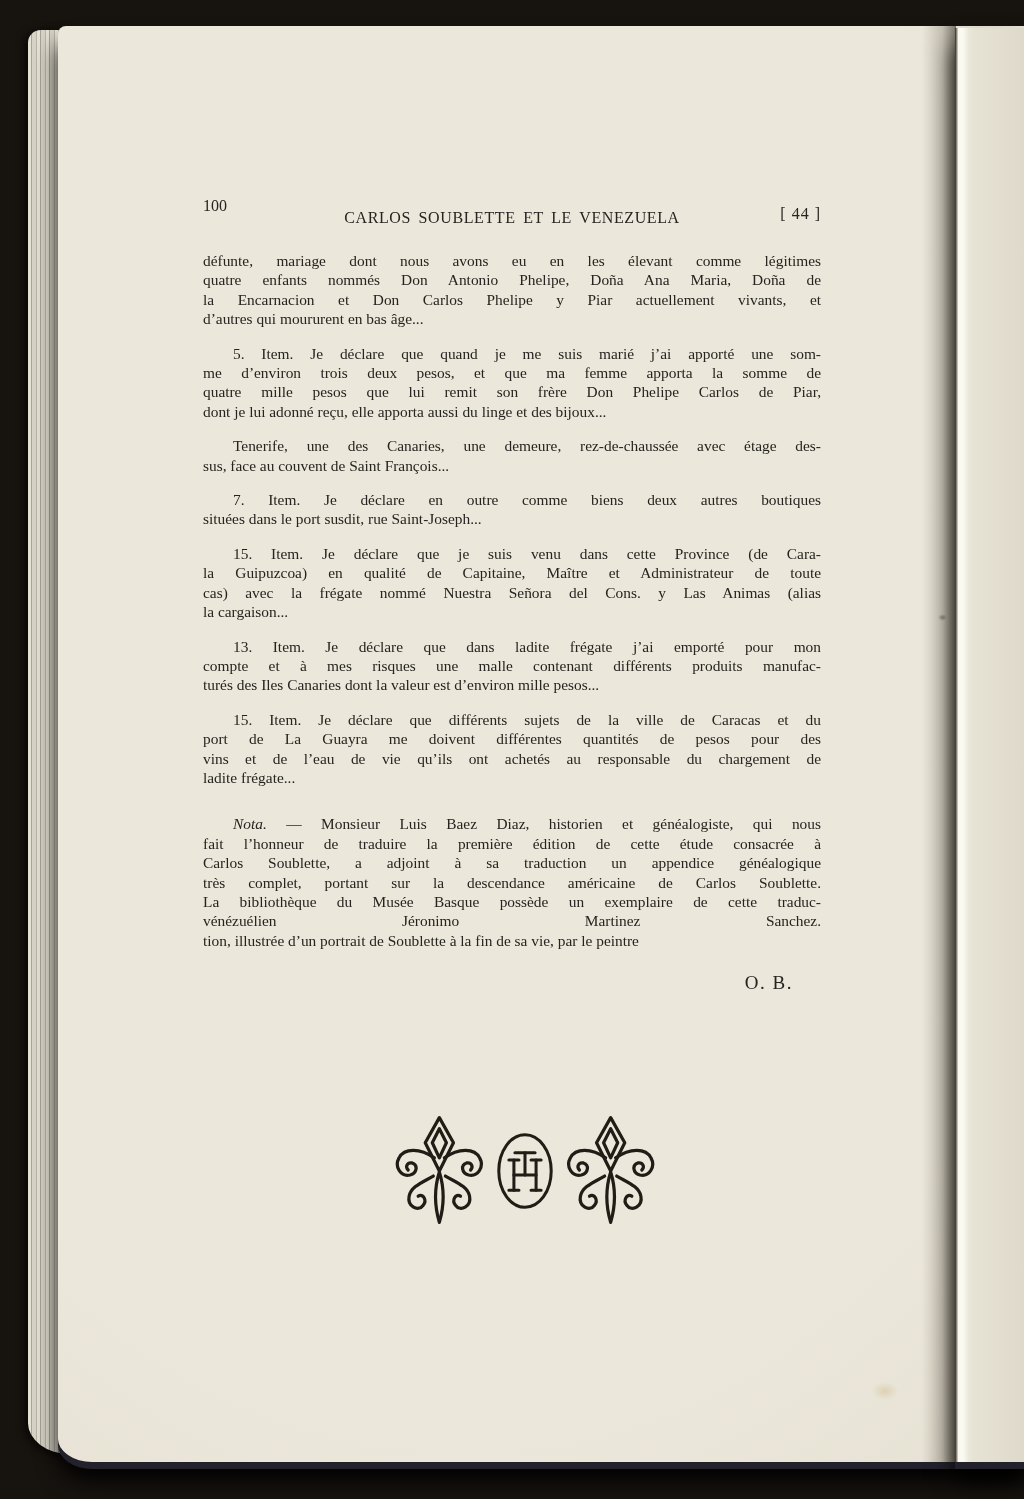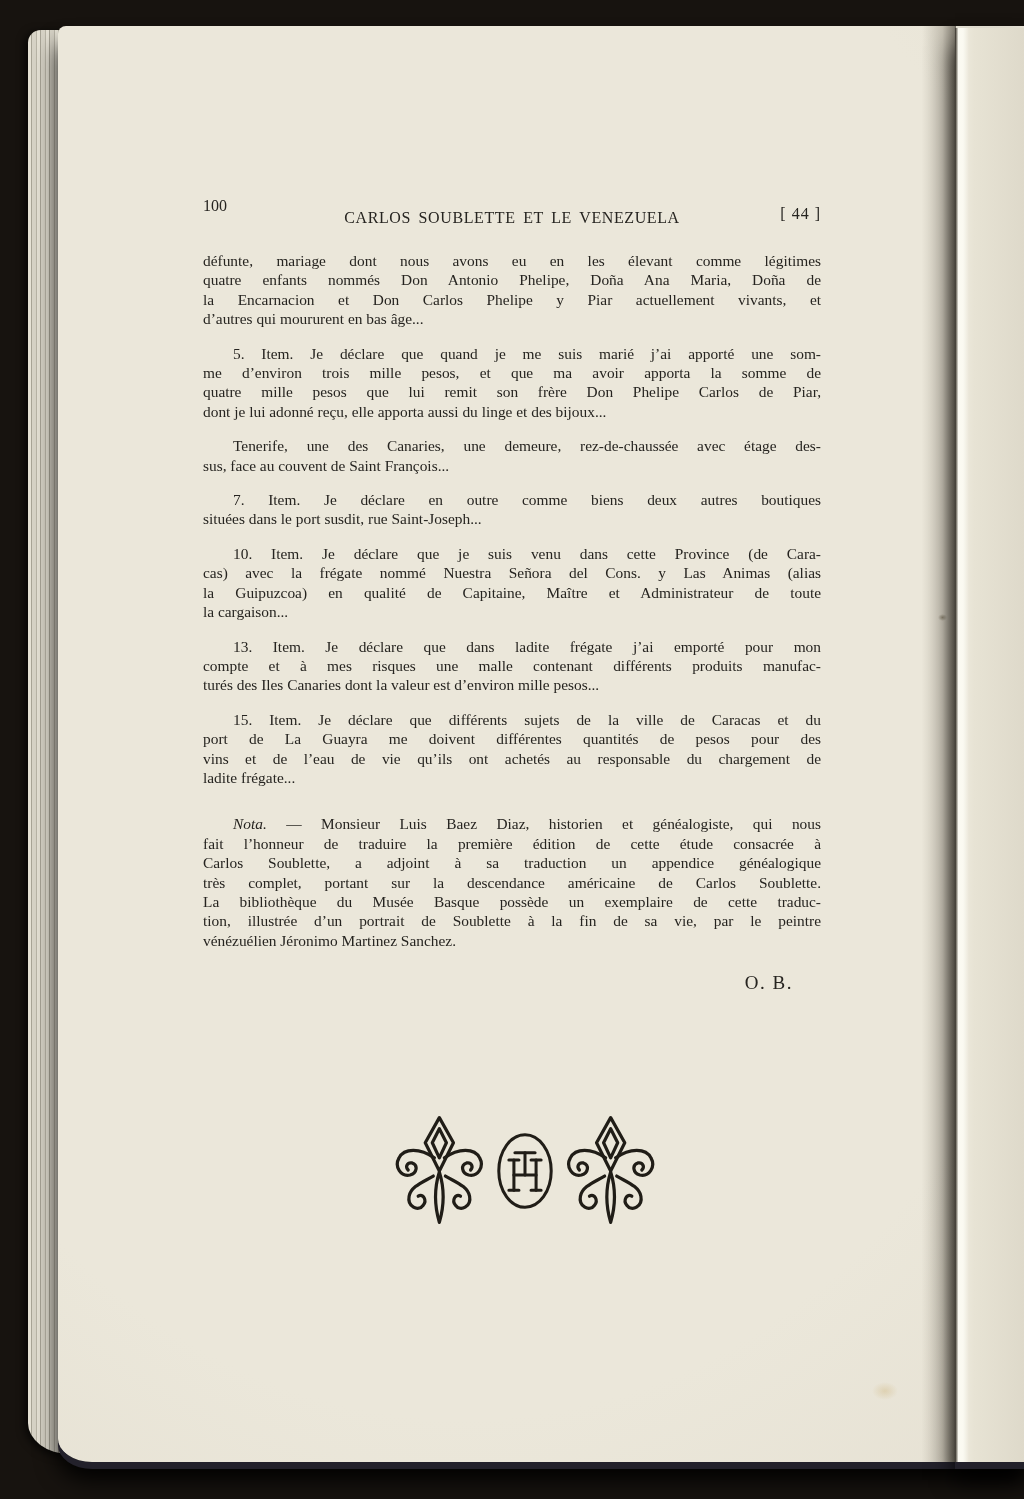--- a/index.html
+++ b/index.html
@@ -100,21 +100,21 @@
           <p class="tl">la Encarnacion et Don Carlos Phelipe y Piar actuellement vivants, et</p>
           <p class="tl">d’autres qui moururent en bas âge...</p>
         </div>
 
       <div>
 
       <div class="para item">
             <div class="lines">
 
             <p class="tl">5. Item. Je déclare que quand je me suis marié j’ai apporté une som-</p>
-              <p class="tl">me d’environ trois mille pesos, et que ma avoir apporta la somme de</p>
+              <p class="tl">me d’environ trois deux pesos, et que ma femme apporta la somme de</p>
               <p class="tl">quatre mille pesos que lui remit son frère Don Phelipe Carlos de Piar,</p>
               <p class="tl">dont je lui adonné reçu, elle apporta aussi du linge et des bijoux...</p>
             </div>
           </div>
           <div class="para item">
             <div class="lines">
 
               <p class="tl">Tenerife, une des Canaries, une demeure, rez-de-chaussée avec étage des-</p>
               <p class="tl">sus, face au couvent de Saint François...</p>
             </div>
@@ -122,23 +122,23 @@
           <div class="para item">
             <div class="lines">
 
             <p class="tl">7. Item. Je déclare en outre comme biens deux autres boutiques</p>
               <p class="tl">situées dans le port susdit, rue Saint-Joseph...</p>
             </div>
           </div>
           <div class="para item">
             <div class="lines">
 
-            <p class="tl">10. Item. Je déclare que je suis venu dans cette Province (de Cara-</p>
+            <p class="tl">15. Item. Je déclare que je suis venu dans cette Province (de Cara-</p>
+              <p class="tl">la Guipuzcoa) en qualité de Capitaine, Maître et Administrateur de toute</p>
               <p class="tl">cas) avec la frégate nommé Nuestra Señora del Cons. y Las Animas (alias</p>
-              <p class="tl">la Guipuzcoa) en qualité de Capitaine, Maître et Administrateur de toute</p>
               <p class="tl">la cargaison...</p>
             </div>
           </div>
           <div class="para item">
             <div class="lines">
 
             <p class="tl">13. Item. Je déclare que dans ladite frégate j’ai emporté pour mon</p>
               <p class="tl">compte et à mes risques une malle contenant différents produits manufac-</p>
               <p class="tl">turés des Iles Canaries dont la valeur est d’environ mille pesos...</p>
             </div>
@@ -155,22 +155,22 @@
         </div>
 
       <div class="para nota">
         <p class="tl first"><span class="it">Nota.</span><span> — Monsieur Luis Baez Diaz, historien et généalogiste, qui nous</span></p>
         <div class="nota-lines">
 
         <p class="tl">fait l’honneur de traduire la première édition de cette étude consacrée à</p>
             <p class="tl">Carlos Soublette, a adjoint à sa traduction un appendice généalogique</p>
             <p class="tl">très complet, portant sur la descendance américaine de Carlos Soublette.</p>
             <p class="tl">La bibliothèque du Musée Basque possède un exemplaire de cette traduc-</p>
+            <p class="tl">vénézuélien Jéronimo Martinez Sanchez.</p>
             <p class="tl">tion, illustrée d’un portrait de Soublette à la fin de sa vie, par le peintre</p>
-            <p class="tl">vénézuélien Jéronimo Martinez Sanchez.</p>
           </div>
       </div>
 
       <p class="signature">O. B.</p>
     </div>
   </div>
 
   <svg class="ornament" width="262" height="114" viewBox="0 0 260 112">
     <defs>
       <g id="fleur" stroke-width="3.2">

